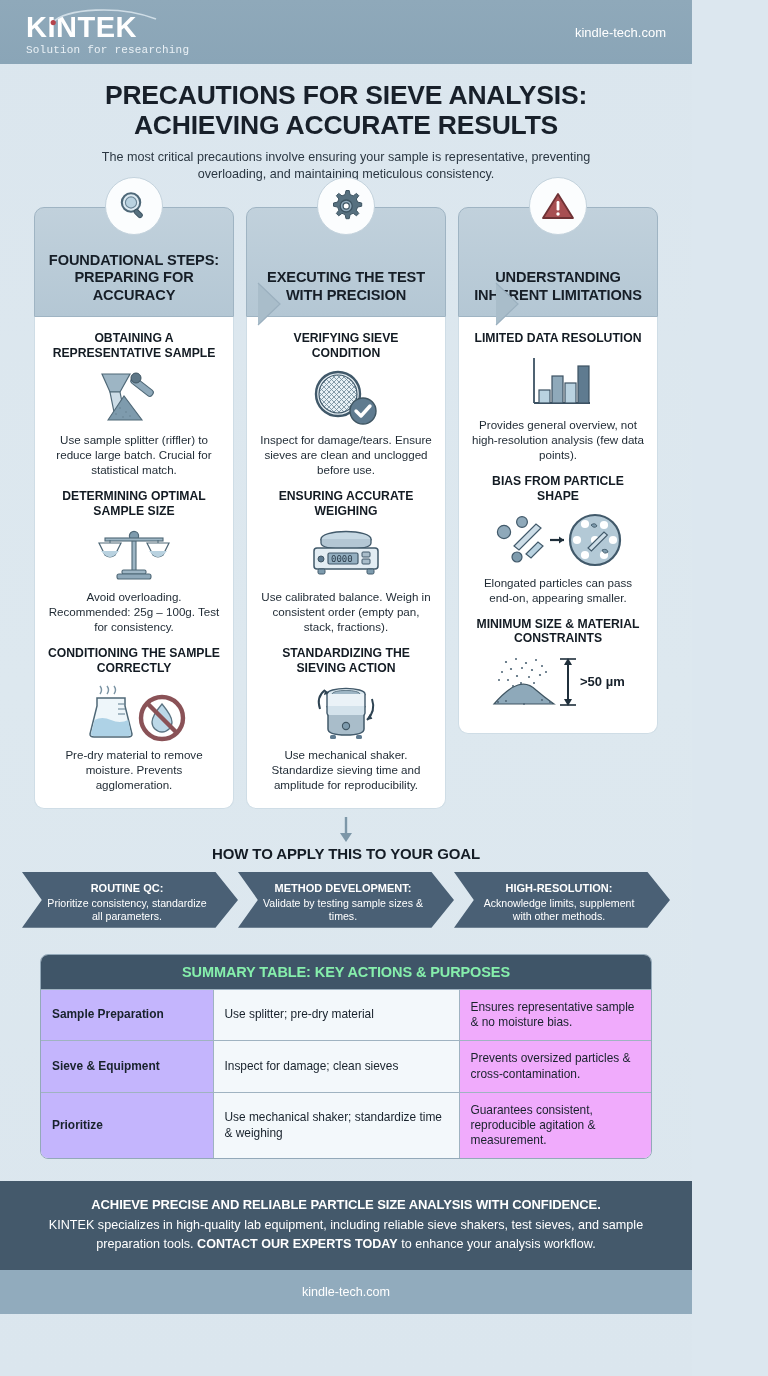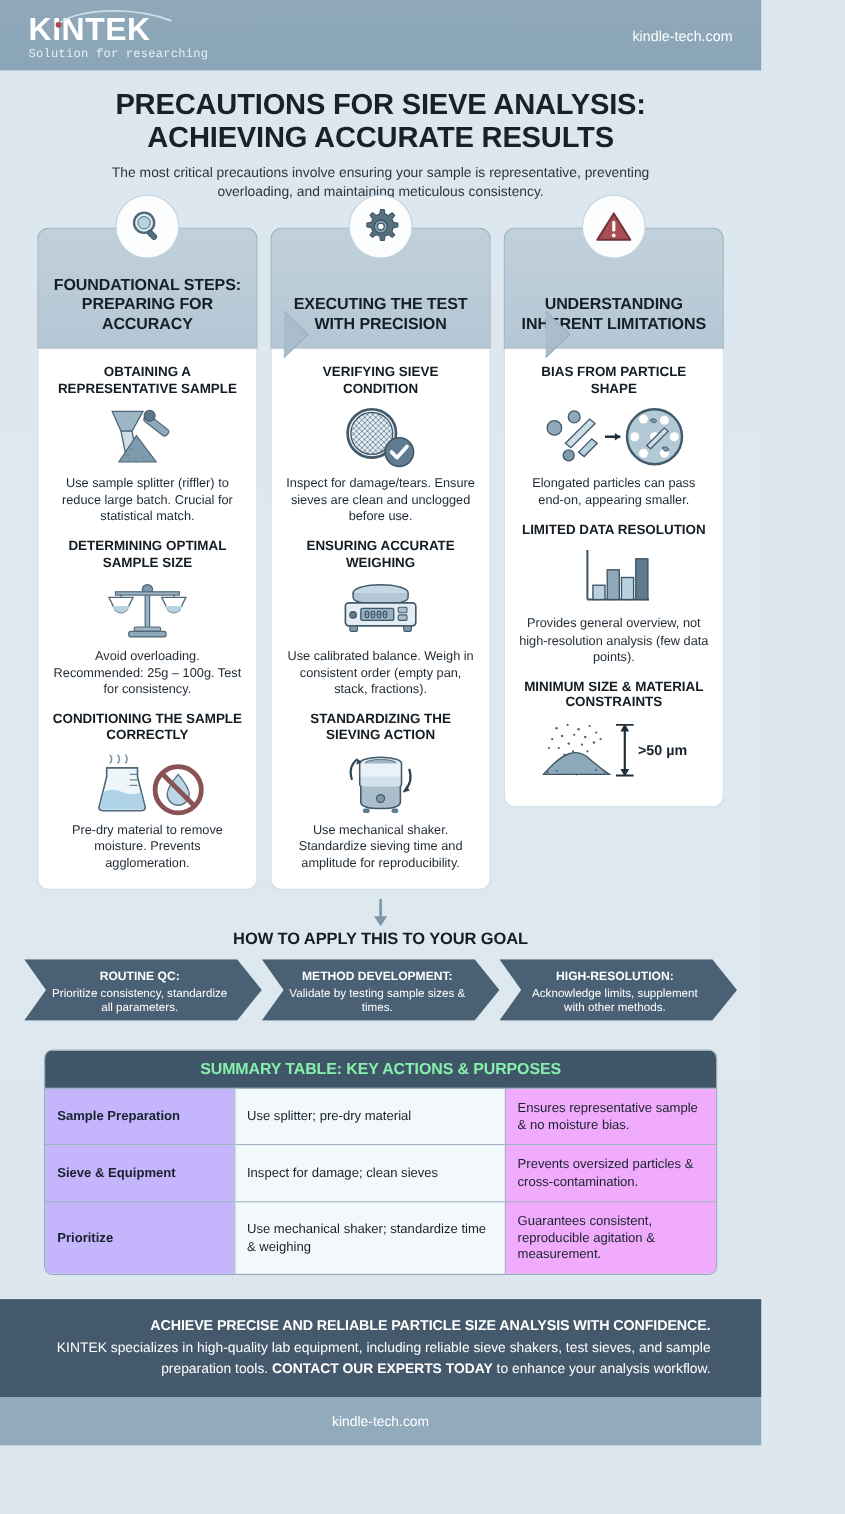--- a/index.html
+++ b/index.html
@@ -108,21 +108,21 @@
     vertical-align: middle;
   }
   td:last-child { border-right: none; }
   .cell-cat { width: 172px; font-weight: bold; background: #c4b5fd; }
   .cell-act { width: 246px; background: #f3f8fb; }
   .cell-pur { background: #f0abfc; }
 
   
   .cta {
     margin-top: 22px; background: #44596b; padding: 16px 46px 17px;
-    text-align: right; color: #ffffff;
+    text-align: center; color: #ffffff;
   }
   .cta-line1 { font-size: 13px; font-weight: bold; letter-spacing: -0.1px; }
   .cta-line2 { font-size: 12.6px; line-height: 1.45; margin-top: 4px; }
   .cta-line2 b { font-weight: bold; }
   .bottombar {
     height: 44px; background: #91abbd; display: flex;
     align-items: center; justify-content: center;
   }
   .bottom-url { font-size: 12.6px; color: #ffffff; }
 </style>
@@ -324,20 +324,35 @@
         <svg width="34" height="34" viewBox="0 0 34 34">
           <path d="M17,5 L32,29 L2,29 Z" fill="#a74f52" stroke="#6f3235" stroke-width="1.8" stroke-linejoin="round"></path>
           <rect x="15.6" y="12" width="2.8" height="9.5" rx="1.2" fill="#ffffff"></rect>
           <circle cx="17" cy="25" r="1.7" fill="#ffffff"></circle>
         </svg>
       </div>
       <div class="col-head">
         <div class="col-head-title">UNDERSTANDING INHERENT LIMITATIONS</div>
       </div>
       <div class="col-body">
+
+        <div class="sec">
+          <div class="sec-title">LIMITED DATA RESOLUTION</div>
+          <div class="sec-icon">
+            <svg width="80" height="58" viewBox="0 0 80 58">
+              <line x1="16" y1="5" x2="16" y2="50" stroke="#3c5263" stroke-width="1.8"></line>
+              <line x1="16" y1="50" x2="72" y2="50" stroke="#3c5263" stroke-width="1.8"></line>
+              <rect x="21" y="37" width="11" height="13" fill="#b9d2e0" stroke="#3c5263" stroke-width="1.2"></rect>
+              <rect x="34" y="23" width="11" height="27" fill="#8fa9ba" stroke="#3c5263" stroke-width="1.2"></rect>
+              <rect x="47" y="30" width="11" height="20" fill="#b9d2e0" stroke="#3c5263" stroke-width="1.2"></rect>
+              <rect x="60" y="13" width="11" height="37" fill="#5f7b90" stroke="#3c5263" stroke-width="1.2"></rect>
+            </svg>
+          </div>
+          <div class="sec-text">Provides general overview, not high-resolution analysis (few data points).</div>
+        </div>
 
         <div class="sec">
           <div class="sec-title">BIAS FROM PARTICLE SHAPE</div>
           <div class="sec-icon">
             <svg width="132" height="60" viewBox="0 0 132 60">
               <circle cx="12" cy="22" r="6.6" fill="#8fa9ba" stroke="#41596a" stroke-width="1.2"></circle>
               <circle cx="30" cy="12" r="5.4" fill="#8fa9ba" stroke="#41596a" stroke-width="1.2"></circle>
               <circle cx="25" cy="47" r="5" fill="#7e9bad" stroke="#41596a" stroke-width="1.2"></circle>
               <path d="M22,36 L44,14 l5,4 l-22,22 Z" fill="#cddde7" stroke="#41596a" stroke-width="1.2"></path>
               <path d="M34,44 L46,32 l5,4 l-12,12 Z" fill="#b9d2e0" stroke="#41596a" stroke-width="1.2"></path>
@@ -352,35 +367,20 @@
                 <circle cx="93" cy="45" r="4.1"></circle>
                   <circle cx="112" cy="45" r="4.1"></circle>
                 <circle cx="103" cy="30" r="4.1"></circle>
               </g>
               <path d="M96,38 L112,22 l3.4,3 l-16,16 Z" fill="#cddde7" stroke="#41596a" stroke-width="1.1"></path>
               <path d="M99,15 q4,-3 6,1 q-3,3 -6,-1 Z" fill="#7e9bad" stroke="#41596a" stroke-width="0.9"></path>
               <path d="M110,40 q5,-2 6,2 q-4,3 -6,-2 Z" fill="#7e9bad" stroke="#41596a" stroke-width="0.9"></path>
             </svg>
           </div>
           <div class="sec-text">Elongated particles can pass end-on, appearing smaller.</div>
-        </div>
-
-        <div class="sec">
-          <div class="sec-title">LIMITED DATA RESOLUTION</div>
-          <div class="sec-icon">
-            <svg width="80" height="58" viewBox="0 0 80 58">
-              <line x1="16" y1="5" x2="16" y2="50" stroke="#3c5263" stroke-width="1.8"></line>
-              <line x1="16" y1="50" x2="72" y2="50" stroke="#3c5263" stroke-width="1.8"></line>
-              <rect x="21" y="37" width="11" height="13" fill="#b9d2e0" stroke="#3c5263" stroke-width="1.2"></rect>
-              <rect x="34" y="23" width="11" height="27" fill="#8fa9ba" stroke="#3c5263" stroke-width="1.2"></rect>
-              <rect x="47" y="30" width="11" height="20" fill="#b9d2e0" stroke="#3c5263" stroke-width="1.2"></rect>
-              <rect x="60" y="13" width="11" height="37" fill="#5f7b90" stroke="#3c5263" stroke-width="1.2"></rect>
-            </svg>
-          </div>
-          <div class="sec-text">Provides general overview, not high-resolution analysis (few data points).</div>
         </div>
 
         <div class="sec">
           <div class="sec-title">MINIMUM SIZE &amp; MATERIAL CONSTRAINTS</div>
           <div class="sec-icon">
             <svg width="148" height="60" viewBox="0 0 148 60">
               <g fill="#4b6273">
                 <circle cx="22" cy="10" r="1.1"></circle>
                   <circle cx="32" cy="7" r="1"></circle>
                   <circle cx="42" cy="11" r="1.1"></circle>

